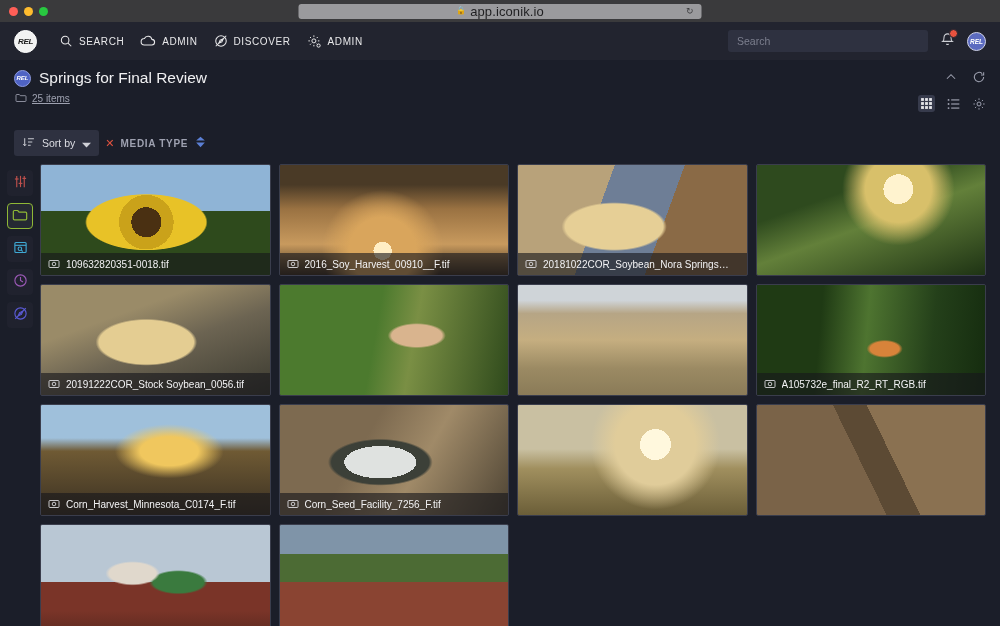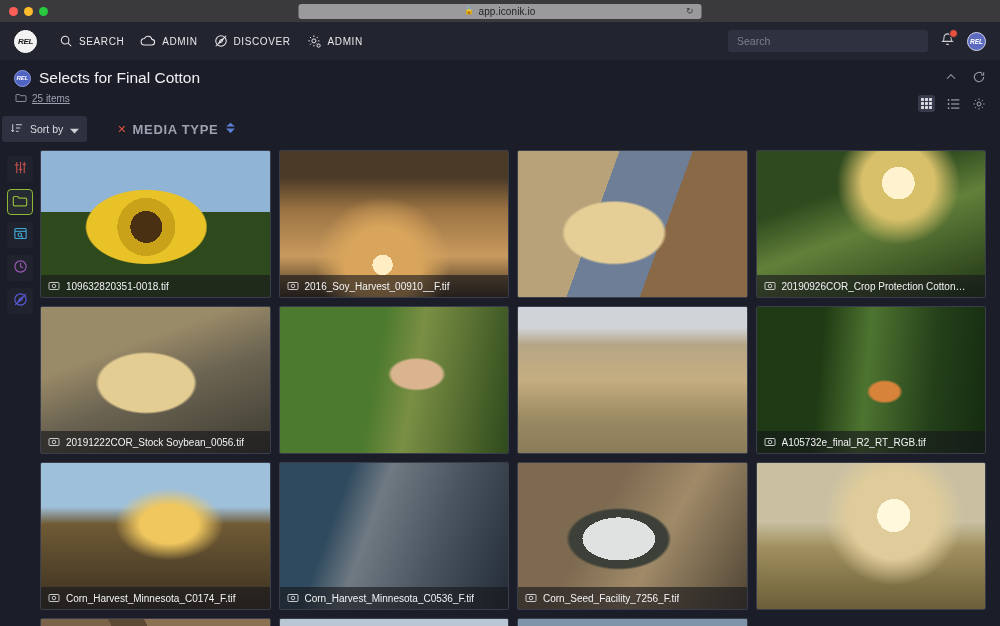--- a/index.html
+++ b/index.html
@@ -22,21 +22,21 @@
   .t-red { background: #ff5f57; }
   .t-yellow { background: #febc2e; }
   .t-green { background: #28c840; }
   .urlbar {
     position: absolute; left: 50%; transform: translateX(-50%);
     width: 403px; height: 15px; background: #9a9a9d;
     border-radius: 3px; display: flex; align-items: center;
     justify-content: center; gap: 4px;
   }
   .urlbar .lock { font-size: 8px; color: #3c3c3e; line-height: 1; }
-  .urlbar .url { font-size: 10px; color: #1f1f21; letter-spacing: .1px; }
+  .urlbar .url { font-size: 13px; color: #1f1f21; letter-spacing: .1px; }
   .urlbar .reload {
     position: absolute; right: 8px; font-size: 9px; color: #3c3c3e;
   }
 
   
   .topnav {
     height: 38px; background: #22242f;
     display: flex; align-items: center; padding: 0 14px;
     position: relative;
   }
@@ -89,51 +89,51 @@
   .coll-icon {
     width: 17px; height: 17px; border-radius: 50%;
     background: #4f63c4; border: 1px solid #8d9adf;
     display: flex; align-items: center; justify-content: center;
     font-size: 6px; color: #fff; font-weight: bold; font-style: italic;
     flex: none;
   }
   .page-title { font-size: 15.5px; color: #f0f0f2; font-weight: 400; }
   .meta-row {
     display: flex; align-items: center; gap: 5px;
-    margin: 5px 0 3px 1px; color: #9ea1b0; font-size: 10px; text-decoration: underline;
+    margin: 5px 0 17px 1px; color: #9ea1b0; font-size: 10px; text-decoration: underline;
   }
   .header-tools-top {
     position: absolute; right: 14px; top: 10px;
     display: flex; gap: 14px; align-items: center;
   }
   .header-tools-bottom {
     position: absolute; right: 14px; top: 35px;
     display: flex; gap: 11px; align-items: center;
   }
   .icon-btn { cursor: pointer; color: #9ea1b0; display: flex; }
   .icon-btn.active {
     color: #e6e7ea; background: #373b4c;
     border-radius: 3px; padding: 2px;
   }
 
   
   .toolbar {
-    display: flex; align-items: center; gap: 30px;
-    padding: 8px 14px 0 2px;
+    display: flex; align-items: center; gap: 6px;
+    padding: 8px 14px 0 14px;
   }
   .sortby {
     display: flex; align-items: center; gap: 7px;
     background: #2e3140; border-radius: 3px;
     padding: 4px 8px; cursor: pointer;
   }
   .sortby .lbl { color: #dcdde3; font-size: 10.5px; }
   .chip { display: flex; align-items: center; gap: 6px; cursor: pointer; }
   .chip .x { color: #e0523f; font-size: 11px; line-height: 1; }
   .chip .lbl {
-    color: #9ea1b0; font-size: 13px; letter-spacing: .7px; font-weight: bold; text-align: right;
+    color: #9ea1b0; font-size: 10px; letter-spacing: .7px; font-weight: bold; text-align: right;
   }
 
   
   .body-split { display: flex; height: 492px; margin-top: 8px; }
 
   .left-rail {
     width: 40px; flex: none; padding-top: 6px;
     display: flex; flex-direction: column; align-items: center; gap: 7px;
   }
   .rail-btn {
@@ -147,21 +147,21 @@
   
   .grid-area {
     flex: 1; padding: 0 14px 0 0; overflow: hidden;
   }
   .grid {
     display: grid;
     grid-template-columns: repeat(4, 1fr);
     gap: 8px 8px;
   }
   .card {
-    position: relative; height: 148px;
+    position: relative; height: 112px;
     background: #24242c; border: 1px solid #3a3d4c;
     border-radius: 2px; overflow: hidden; cursor: pointer;
   }
   .card-label {
     position: absolute; left: 0; right: 0; bottom: 0;
     height: 22px; background: rgba(22,22,28,.62);
     display: flex; align-items: center; gap: 6px;
     padding: 0 7px;
   }
   .card-label .fname {
@@ -326,21 +326,21 @@
       </span>
       <span class="bell-badge"></span>
     </div>
     <div class="avatar">REL</div>
   </div>
 </div>
 
 <div class="page-header">
   <div class="title-row">
     <div class="coll-icon">REL</div>
-    <div class="page-title">Selects for Final Cotton</div>
+    <div class="page-title">Springs for Final Review</div>
   </div>
   <div class="meta-row">
     <span>
       <svg width="12" height="11" viewBox="0 0 24 20" fill="none" stroke="#9ea1b0" stroke-width="1.7">
         <path d="M2 5.5A1.6 1.6 0 0 1 3.6 4h5l2 2.4h9.8A1.6 1.6 0 0 1 22 8v8.4A1.6 1.6 0 0 1 20.4 18H3.6A1.6 1.6 0 0 1 2 16.4z"></path>
       </svg>
     </span>
     <span>25 items</span>
   </div>
 
@@ -493,30 +493,30 @@
           <div class="card-label">
             <span class="cam-icon"><svg width="12" height="11" viewBox="0 0 24 20" fill="none" stroke="#e4e4e8" stroke-width="1.7">
                 <rect x="2" y="4" width="20" height="14" rx="2"></rect>
                 <circle cx="12" cy="11" r="3.6"></circle>
               </svg></span>
             <span class="fname">2016_Soy_Harvest_00910__F.tif</span>
           </div>
         </div>
         <div class="card">
           <div class="art soy-hand"></div>
+          <div class="card-label">
+            <span class="cam-icon"><svg width="12" height="11" viewBox="0 0 24 20" fill="none" stroke="#e4e4e8" stroke-width="1.7">
+                <rect x="2" y="4" width="20" height="14" rx="2"></rect>
+                <circle cx="12" cy="11" r="3.6"></circle>
+              </svg></span>
+            <span class="fname">20181022COR_Soybean_Nora Springs…</span>
+          </div>
         </div>
         <div class="card">
           <div class="art cotton-sun"></div>
-          <div class="card-label">
-            <span class="cam-icon"><svg width="12" height="11" viewBox="0 0 24 20" fill="none" stroke="#e4e4e8" stroke-width="1.7">
-                <rect x="2" y="4" width="20" height="14" rx="2"></rect>
-                <circle cx="12" cy="11" r="3.6"></circle>
-              </svg></span>
-            <span class="fname">20190926COR_Crop Protection Cotton…</span>
-          </div>
         </div>
         <div class="card">
           <div class="art soy-hands2"></div>
           <div class="card-label">
             <span class="cam-icon"><svg width="12" height="11" viewBox="0 0 24 20" fill="none" stroke="#e4e4e8" stroke-width="1.7">
                 <rect x="2" y="4" width="20" height="14" rx="2"></rect>
                 <circle cx="12" cy="11" r="3.6"></circle>
               </svg></span>
             <span class="fname">20191222COR_Stock Soybean_0056.tif</span>
           </div>
@@ -541,30 +541,20 @@
           <div class="art grain-pour"></div>
           <div class="card-label">
             <span class="cam-icon"><svg width="12" height="11" viewBox="0 0 24 20" fill="none" stroke="#e4e4e8" stroke-width="1.7">
                 <rect x="2" y="4" width="20" height="14" rx="2"></rect>
                 <circle cx="12" cy="11" r="3.6"></circle>
               </svg></span>
             <span class="fname">Corn_Harvest_Minnesota_C0174_F.tif</span>
           </div>
         </div>
         <div class="card">
-          <div class="art farmer-pocket"></div>
-          <div class="card-label">
-            <span class="cam-icon"><svg width="12" height="11" viewBox="0 0 24 20" fill="none" stroke="#e4e4e8" stroke-width="1.7">
-                <rect x="2" y="4" width="20" height="14" rx="2"></rect>
-                <circle cx="12" cy="11" r="3.6"></circle>
-              </svg></span>
-            <span class="fname">Corn_Harvest_Minnesota_C0536_F.tif</span>
-          </div>
-        </div>
-        <div class="card">
           <div class="art tablet-hand"></div>
           <div class="card-label">
             <span class="cam-icon"><svg width="12" height="11" viewBox="0 0 24 20" fill="none" stroke="#e4e4e8" stroke-width="1.7">
                 <rect x="2" y="4" width="20" height="14" rx="2"></rect>
                 <circle cx="12" cy="11" r="3.6"></circle>
               </svg></span>
             <span class="fname">Corn_Seed_Facility_7256_F.tif</span>
           </div>
         </div>
         <div class="card">

